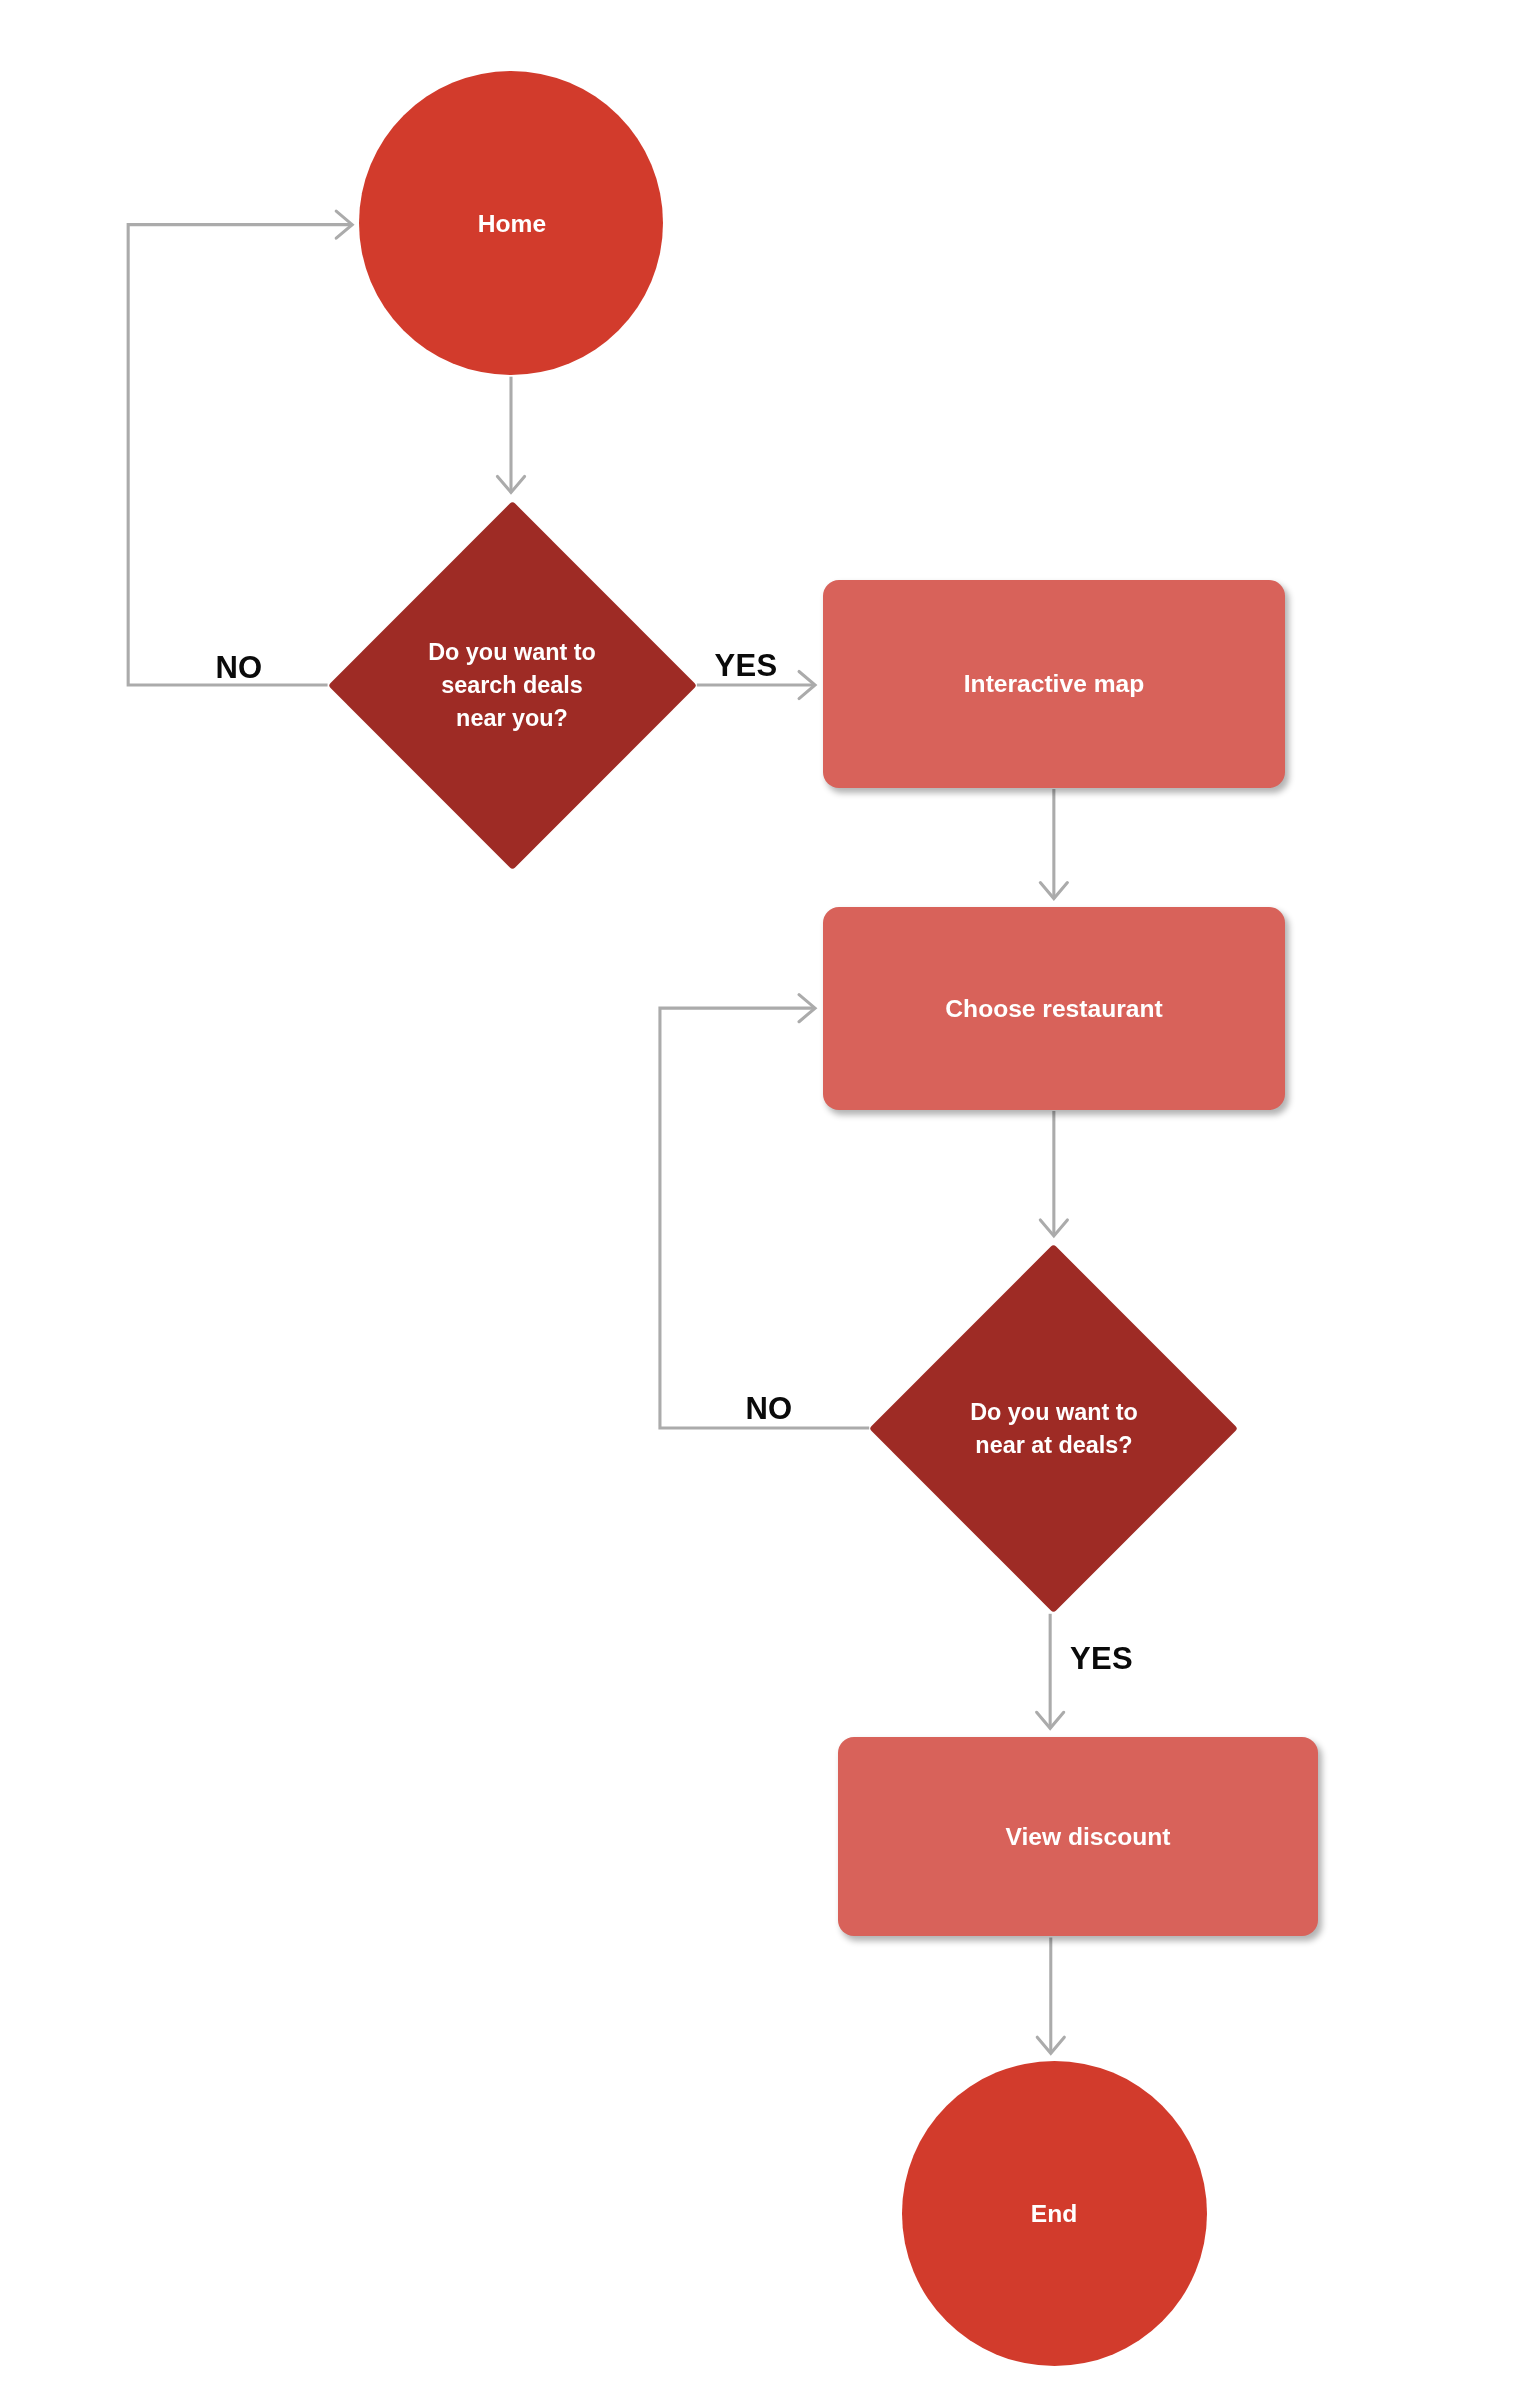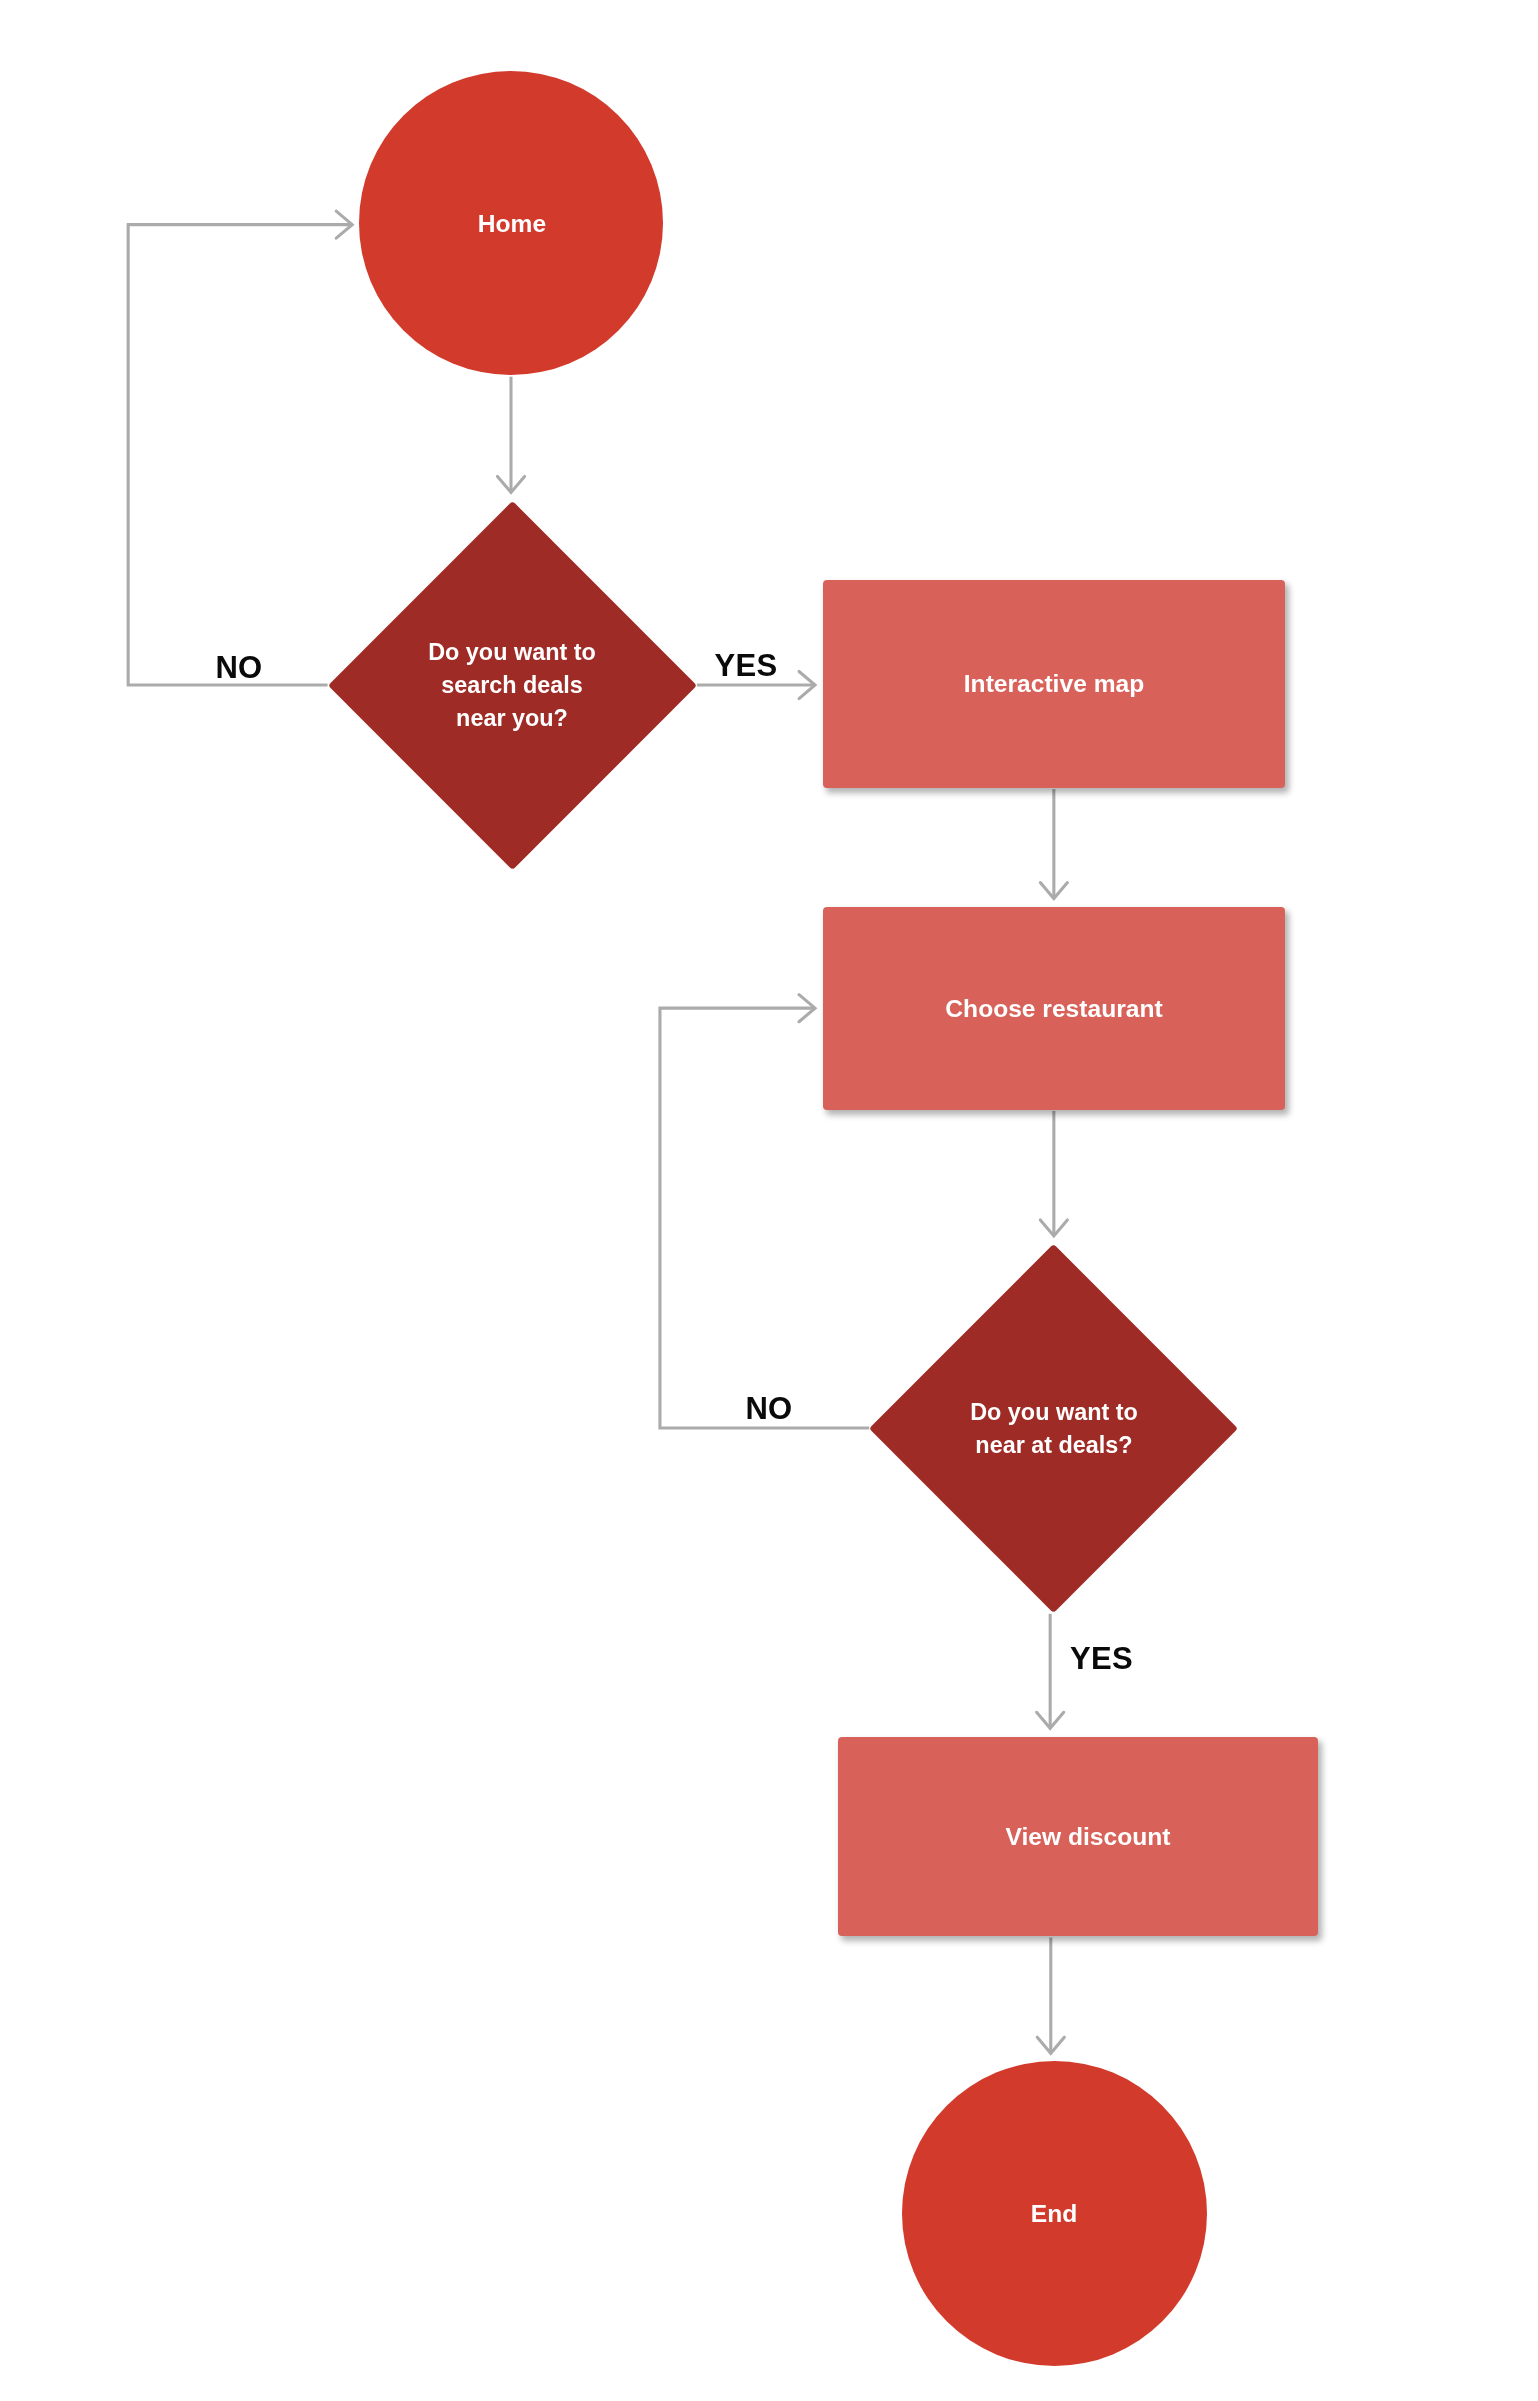--- a/index.html
+++ b/index.html
@@ -28,21 +28,21 @@
   }
   .circle{
     position:absolute;border-radius:50%;background:var(--start-end);
   }
   .diamond{
     position:absolute;width:261px;height:261px;background:var(--decision);
     transform:rotate(45deg);border-radius:3.7px;
   }
   .process{
     position:absolute;width:462px;background:var(--process);
-    border-radius:4px;box-shadow:3.7px 4.9px 6.2px rgba(0,0,0,0.30);
+    border-radius:16px;box-shadow:3.7px 4.9px 6.2px rgba(0,0,0,0.30);
     display:flex;align-items:center;justify-content:center;
     color:var(--node-text);font-weight:bold;font-size:24.6px;
   }
   .circle-label{font-size:24.6px;}
   .diamond-label{font-size:23.4px;line-height:33px;flex-direction:column;}
   .edge-label{
     position:absolute;color:var(--edge-label);font-weight:bold;font-size:31px;
     letter-spacing:0.3px;
   }
   .center160{width:98px;text-align:center;}

